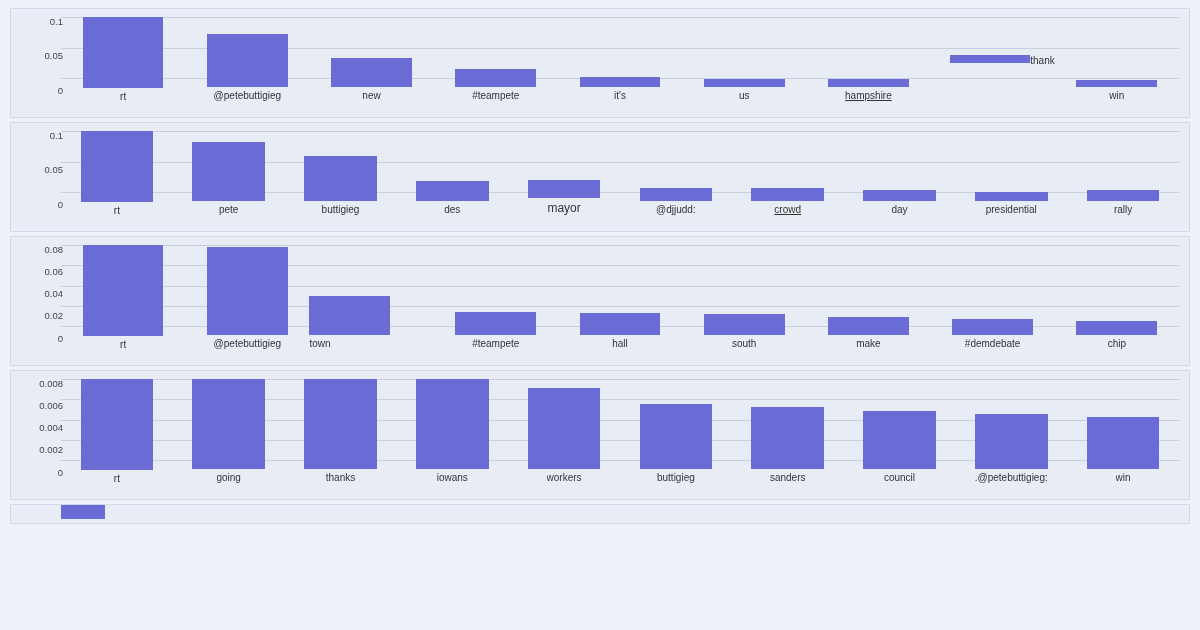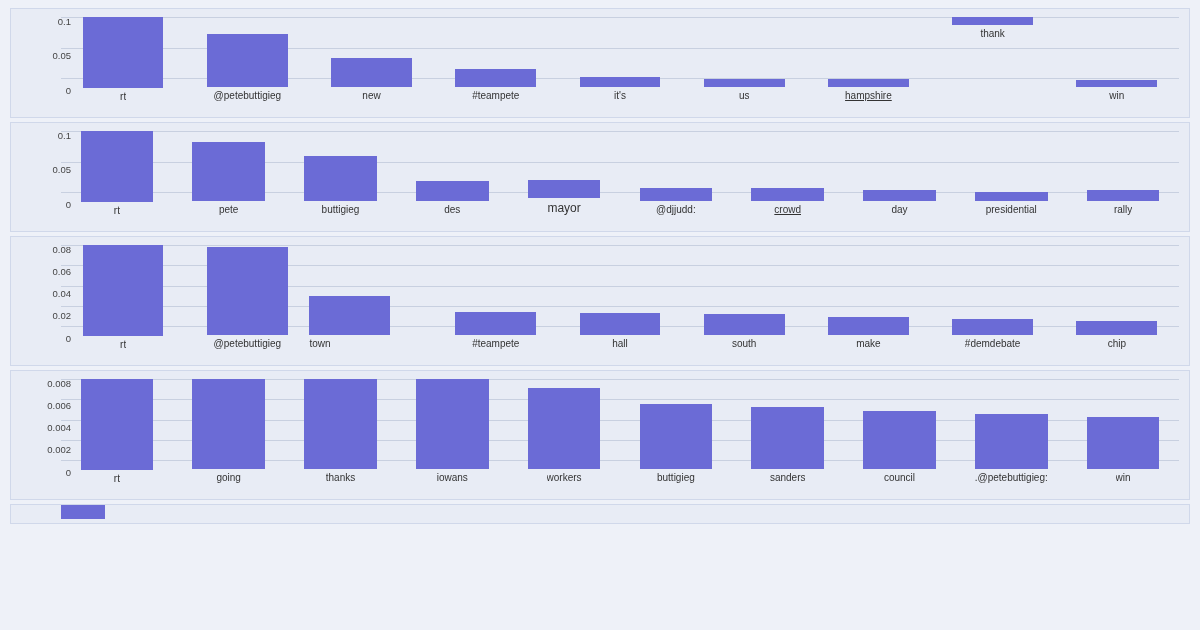--- a/index.html
+++ b/index.html
@@ -19,21 +19,21 @@
       gap: 4px;
     }
     .chart-row {
       background: #e8ecf5;
       border: 1px solid #d0d8ea;
       padding: 8px 10px 4px 50px;
       position: relative;
     }
     .y-axis-labels {
       position: absolute;
-      left: 16px;
+      left: 8px;
       top: 8px;
       bottom: 22px;
       display: flex;
       flex-direction: column;
       justify-content: space-between;
       align-items: flex-end;
       width: 44px;
     }
     .y-label {
       font-size: 9.5px;
@@ -112,21 +112,21 @@
           <div class="bar-label" style="margin-top: 3px; font-size: 10px; white-space: nowrap;">it's</div>
         </div>
         <div class="bar-group" style="flex: 1 1 0%; display: flex; flex-direction: column; align-items: center; justify-content: flex-end; height: 100%; position: relative;">
           <div class="bar" style="height: 10%; width: 65%; background: rgb(107, 107, 214); min-height: 2px;"></div>
           <div class="bar-label" style="margin-top: 3px; font-size: 10px; white-space: nowrap;">us</div>
         </div>
         <div class="bar-group" style="flex: 1 1 0%; display: flex; flex-direction: column; align-items: center; justify-content: flex-end; height: 100%; position: relative; text-decoration: underline;">
           <div class="bar" style="height: 10%; width: 65%; background: rgb(107, 107, 214); min-height: 2px;"></div>
           <div class="bar-label" style="margin-top: 3px; font-size: 10px; white-space: nowrap;">hampshire</div>
         </div>
-        <div class="bar-group" style="flex: 1 1 0%; display: flex; flex-direction: column; align-items: center; justify-content: flex-start; height: 100%; position: relative;">
+        <div class="bar-group" style="flex: 1 1 0%; display: flex; flex-direction: row; align-items: center; justify-content: flex-end; height: 100%; position: relative;">
           <div class="bar" style="height: 9%; width: 65%; background: rgb(107, 107, 214); min-height: 2px;"></div>
           <div class="bar-label" style="margin-top: 3px; font-size: 10px; white-space: nowrap;">thank</div>
         </div>
         <div class="bar-group" style="flex: 1 1 0%; display: flex; flex-direction: column; align-items: center; justify-content: flex-end; height: 100%; position: relative;">
           <div class="bar" style="height: 8%; width: 65%; background: rgb(107, 107, 214); min-height: 2px;"></div>
           <div class="bar-label" style="margin-top: 3px; font-size: 10px; white-space: nowrap;">win</div>
         </div>
       </div>
     </div>
     <div class="chart-row" style="height: 110px;">

